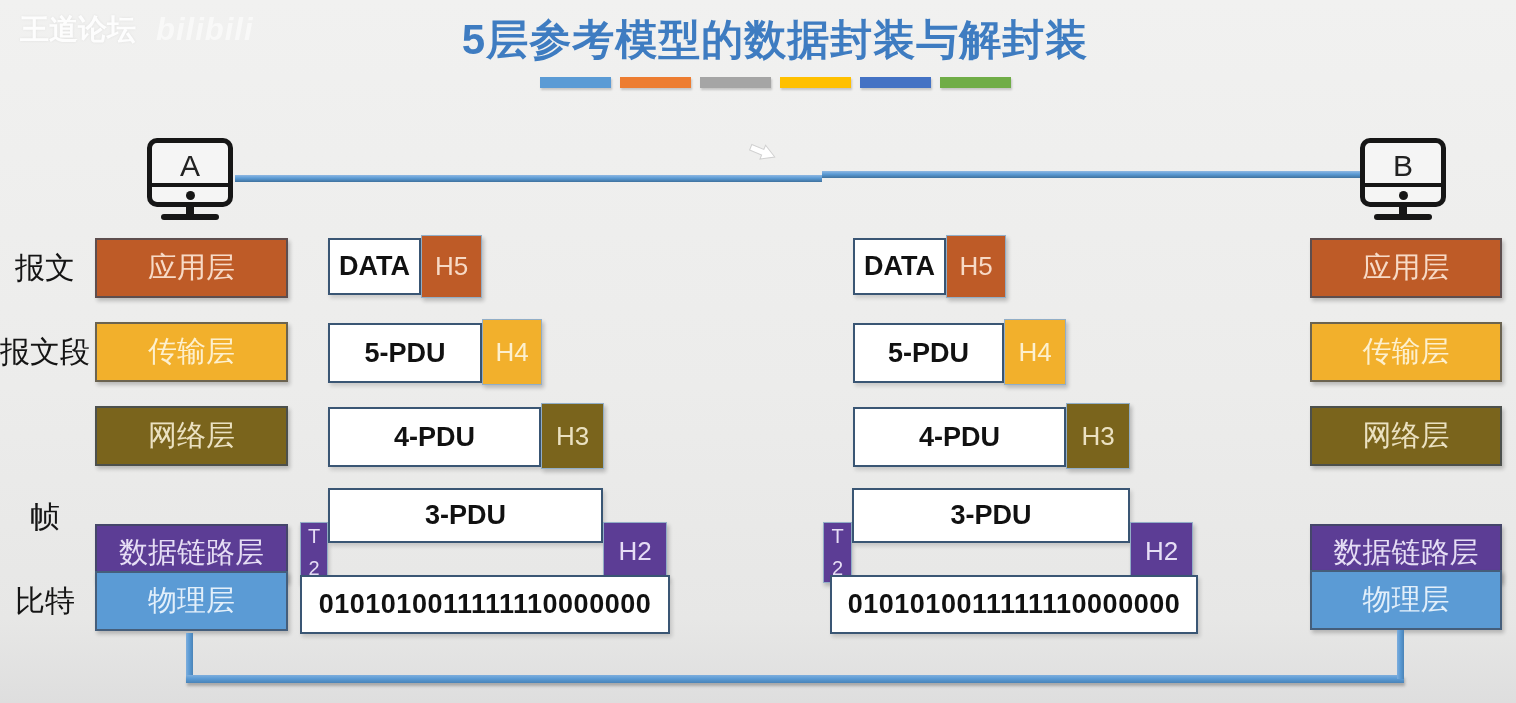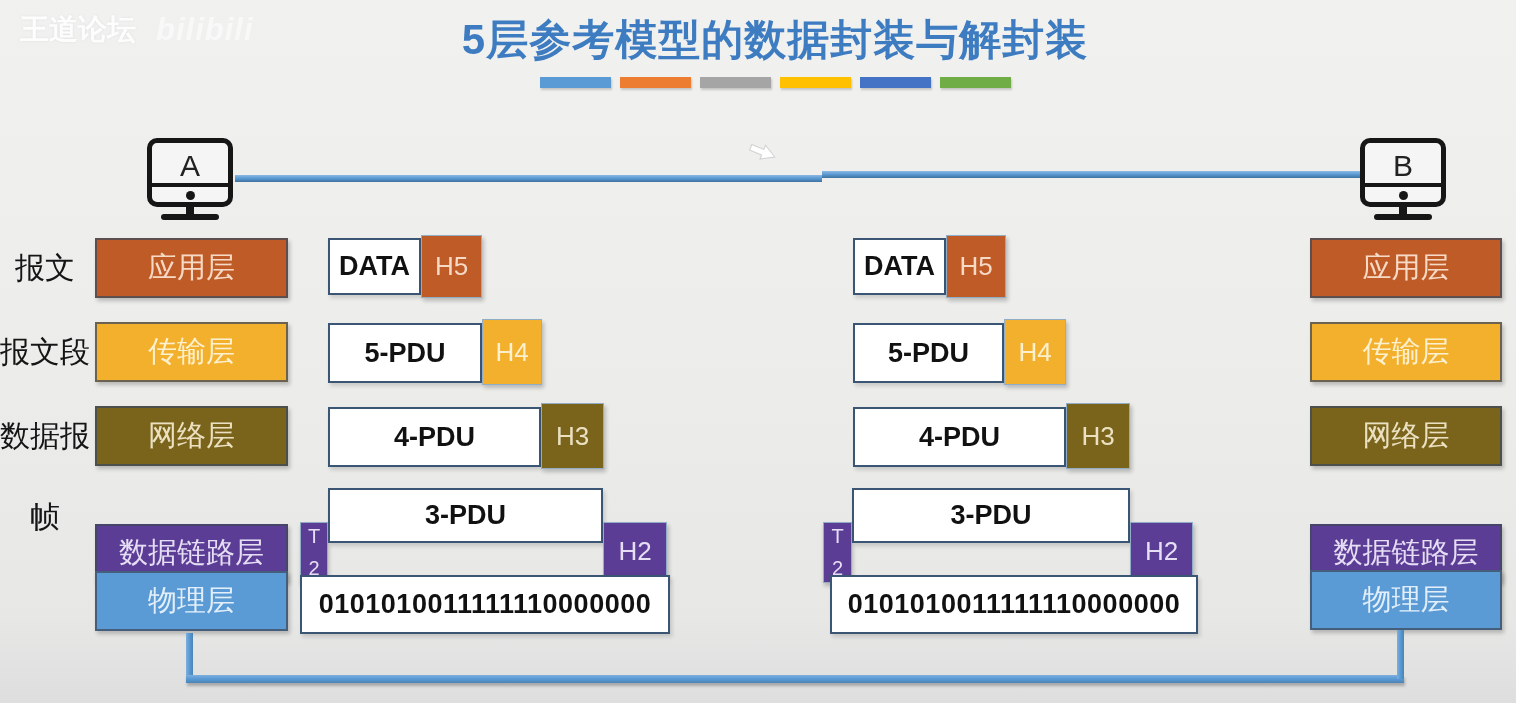--- a/index.html
+++ b/index.html
@@ -108,22 +108,22 @@
   <div class="link" id="link-left"></div>
   <div class="link" id="link-right"></div>
   <div class="cursor">
     <svg width="28" height="18" viewBox="0 0 28 18">
       <path d="M1 6 L14 6 L14 1.5 L27 9 L14 16.5 L14 12 L1 12 Z" fill="#ffffff" stroke="#d0d0d0" stroke-width="1"></path>
     </svg>
   </div>
 
   <div class="row-label" style="top:322px;height:60px;">报文段</div>
   <div class="row-label" style="top:238px;height:60px;">报文</div>
-  <div class="row-label" style="top:406px;height:60px;">数据报</div>
   <div class="row-label" style="top:488px;height:58px;">帧</div>
+  <div class="row-label" style="top:571px;height:60px;">比特</div>
 
   <div class="layer-box c-app" style="left:95px;top:238px;height:60px;">应用层</div>
   <div class="layer-box c-trans" style="left:95px;top:322px;height:60px;">传输层</div>
   <div class="layer-box c-net" style="left:95px;top:406px;height:60px;">网络层</div>
   <div class="layer-box c-link" style="left:95px;top:488px;height:58px;">数据链路层</div>
   <div class="layer-box c-phys" style="left:95px;top:571px;height:60px;">物理层</div>
 
   <div class="layer-box c-app" style="left:1310px;width:192px;top:238px;height:60px;">应用层</div>
   <div class="layer-box c-trans" style="left:1310px;width:192px;top:322px;height:60px;">传输层</div>
   <div class="layer-box c-net" style="left:1310px;width:192px;top:406px;height:60px;">网络层</div>

